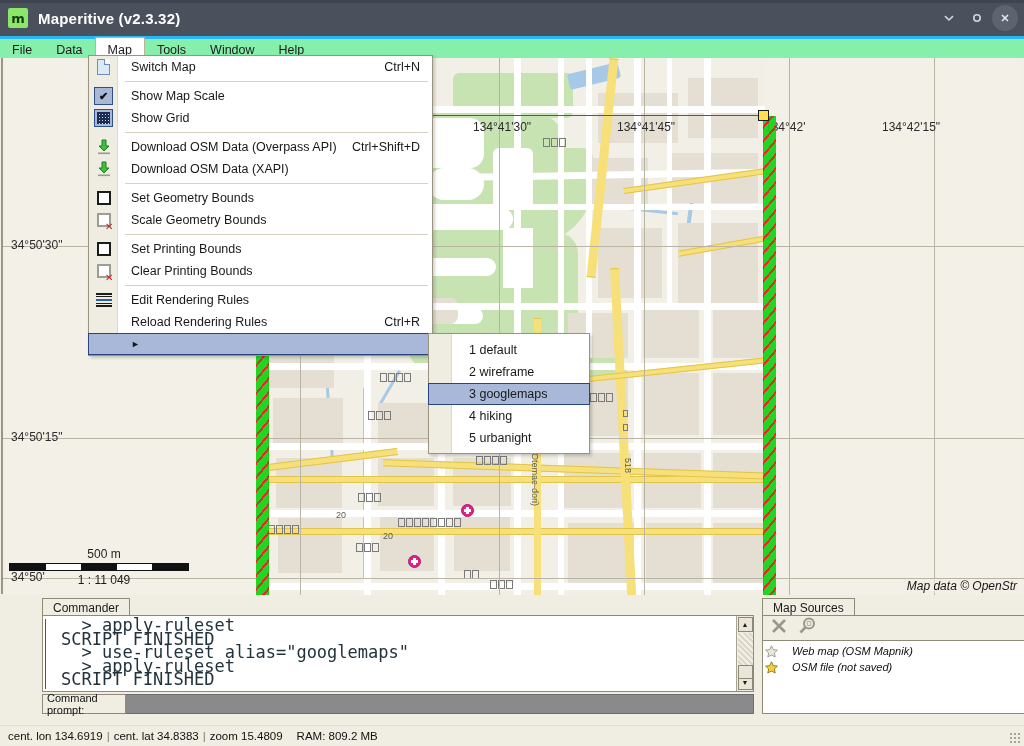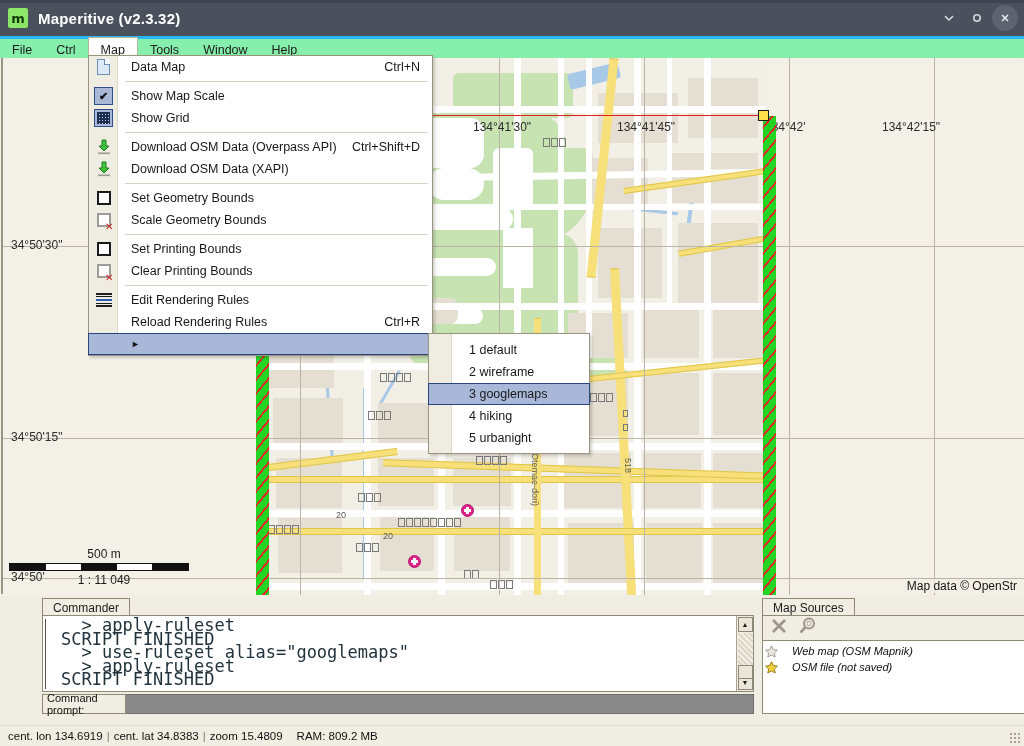--- a/index.html
+++ b/index.html
@@ -171,20 +171,21 @@
     display: flex; border: 1px solid #111;
   }
   .scalebar-bar div { height: 100%; }
   .scale-ratio { font-size: 12px; color:#1c1c1c; margin-top: 2px; }
   .attribution {
     position: absolute; right: 3px; bottom: 1px;
     font-size: 12px; color: #151515;
     background: rgba(242,239,230,.72);
     padding: 0 2px;
     white-space: nowrap;
+    font-style: italic;
   }
 
   
   .dropdown {
     position: absolute; left: 88px; top: 55px; width: 345px;
     background: #ffffff;
     border: 1px solid #9a947f;
     z-index: 60;
     font-size: 12.5px; color: #181818;
     box-shadow: 2px 2px 3px rgba(0,0,0,.18);
@@ -398,21 +399,21 @@
         <svg width="12" height="12" viewBox="0 0 12 12">
             <path d="M3 3 L9 9 M9 3 L3 9" stroke="#e8ebef" stroke-width="1.5"></path>
           </svg>
       </div>
     </div>
   </div>
   <div class="tb-underline"></div>
 
   <div class="menubar">
     <div class="mi">File</div>
-    <div class="mi">Ctrl</div>
+    <div class="mi">Data</div>
     <div class="mi active">Map</div>
     <div class="mi">Tools</div>
     <div class="mi">Window</div>
     <div class="mi">Help</div>
   </div>
 
   <div class="mapwrap">
     <div class="map-frame">
 
       <div class="map-data">
@@ -655,21 +656,21 @@
     </div>
   </div>
 
   <div class="dropdown">
     <div class="dd-gutter"></div>
 
     <div class="dd-item">
       <span class="gicon">
           <span class="ic-doc"></span>
         </span>
-      <span class="label">Data Map</span>
+      <span class="label">Switch Map</span>
       <span class="accel">Ctrl+N</span>
     </div>
     <div class="dd-sep"></div>
 
     <div class="dd-item">
       <span class="gicon">
           <span class="ic-check-btn">✔</span>
         </span>
       <span class="label">Show Map Scale</span>
     </div>

